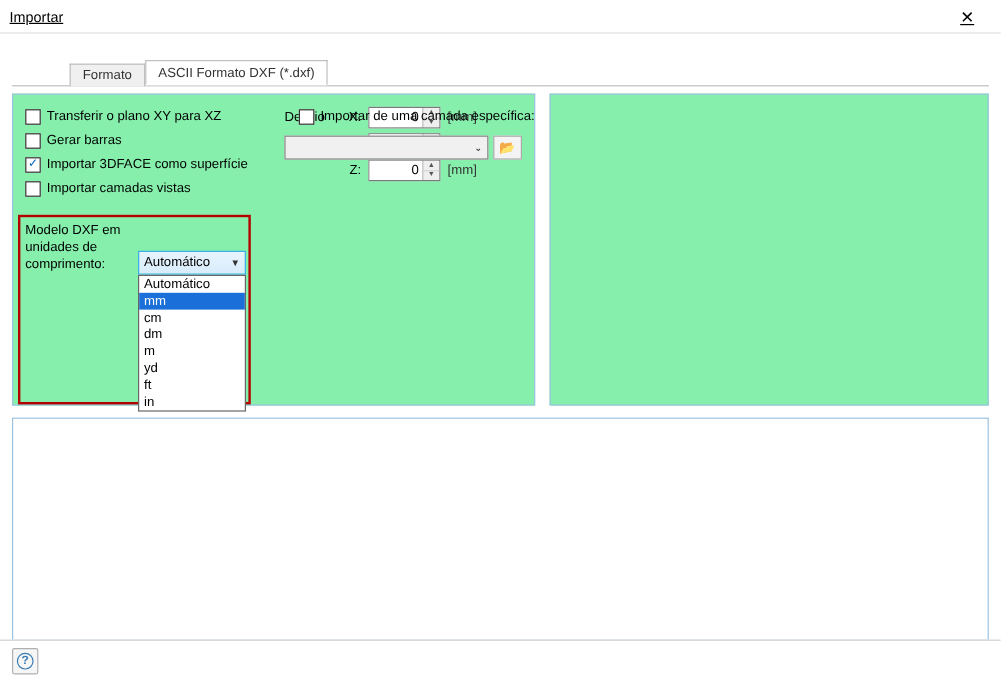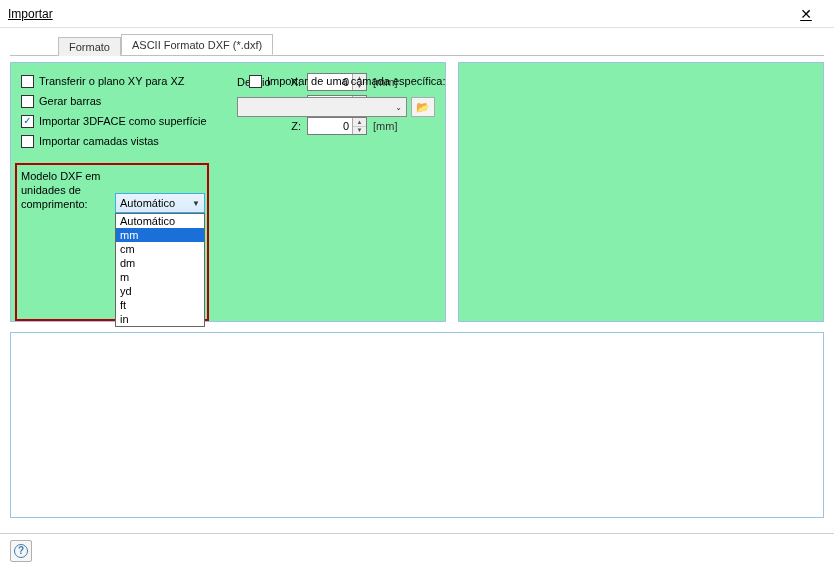--- a/index.html
+++ b/index.html
@@ -26,21 +26,21 @@
   .titlebar span { font-size: 12px; }
   .close-x {
     width: 40px;
     text-align: center;
     font-size: 14px;
     cursor: pointer;
   }
   .tabs {
     display: flex;
     align-items: flex-end;
-    margin: 6px 10px 0 10px;
+    margin: 22px 10px 0 10px;
     border-bottom: 1px solid #bfbfbf;
     height: 22px;
     padding-left: 48px;
   }
   .tab {
     padding: 3px 10px;
     border: 1px solid #bfbfbf;
     border-bottom: none;
     background: #f0f0f0;
     margin-right: 0px;

